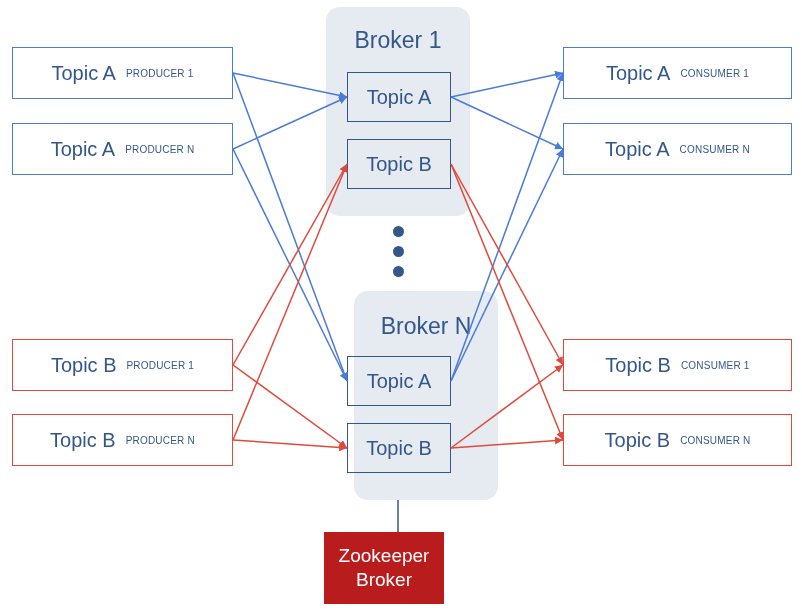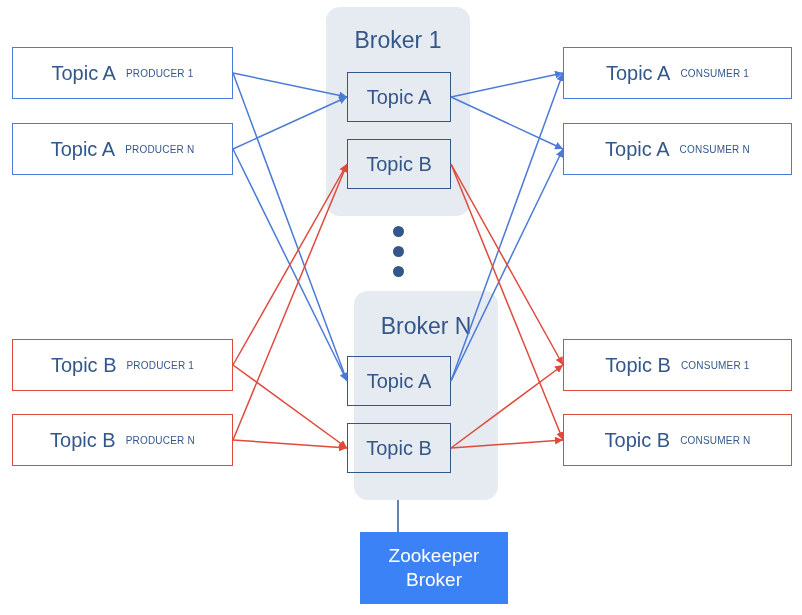--- a/index.html
+++ b/index.html
@@ -9,23 +9,23 @@
   .broker-title { position:absolute; left:0; right:0; text-align:center; font-size:23px; color:#34578a; }
   .node { position:absolute; box-sizing:border-box; background:#ffffff; border:1.5px solid #4b7bd6;
           display:flex; align-items:center; justify-content:center; white-space:nowrap; }
   .node.red { border-color:#e04a3c; }
   .node .big { font-size:20px; color:#34578a; }
   .node .small { font-size:10px; color:#34578a; margin-left:10px; letter-spacing:0.2px;text-align:center; }
   .topic { position:absolute; box-sizing:border-box; width:104px; height:50px; border:1.5px solid #34578a;
            background:transparent; display:flex; align-items:center; justify-content:center;
            font-size:20px; color:#34578a; }
   .dot { position:absolute; width:11px; height:11px; border-radius:50%; background:#34578a; }
-  .zk { position:absolute; left:324px; top:532px; width:148px; height:72px; background:#3b82f6;
+  .zk { position:absolute; left:324px; top:532px; width:120px; height:72px; background:#b91c1c;
         color:#ffffff; display:flex; flex-direction:column; align-items:center; justify-content:center;
-        font-size:19px; line-height:24px; text-align:center;margin-left:36px; }
+        font-size:19px; line-height:24px; text-align:center; }
   svg { position:absolute; left:0; top:0; }
 </style>
 </head>
 <body>
 
 <div class="broker" style="left:326px;top:7px;width:144px;height:209px;">
   <div class="broker-title" style="top:20px;">Broker 1</div>
 </div>
 <div class="broker" style="left:326px;top:291px;width:144px;height:209px;margin-left:28px;">
   <div class="broker-title" style="top:22px;">Broker N</div>

